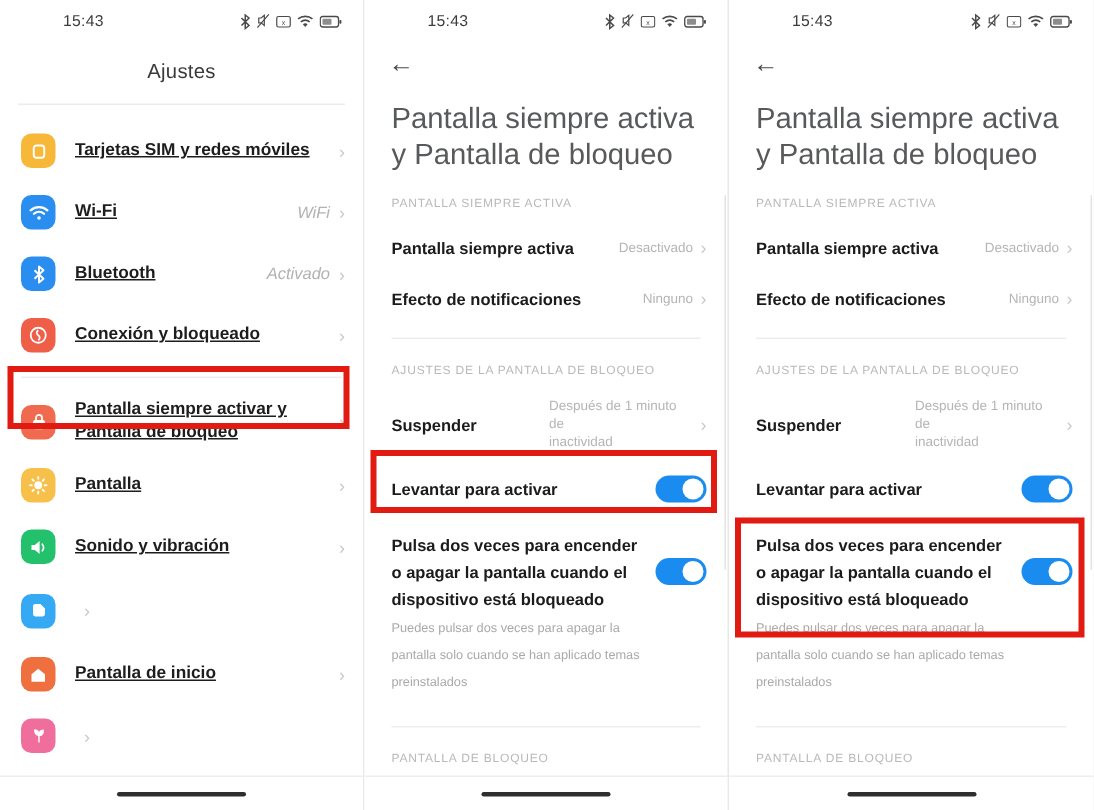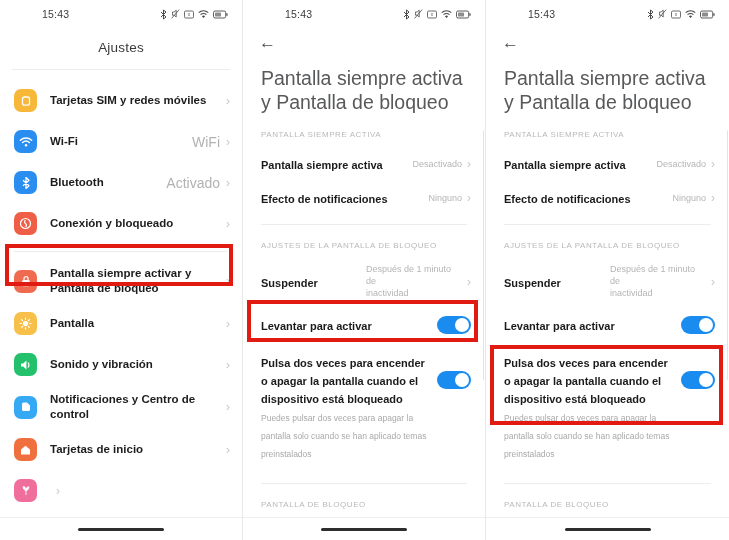--- a/index.html
+++ b/index.html
@@ -76,26 +76,28 @@
     color: #ffffff;
   }
   .set-ico svg { display:block; }
   .set-label {
     font-size: 11.5px;
     font-weight: bold;
     color: #1d1d1d;
     line-height: 1.28;
     flex: 1 1 auto;
     white-space: pre-line;
+    text-decoration: underline;
   }
   .set-value {
-    font-size: 14px;
+    font-size: 11px;
     color: #b2b2b2;
     margin-right: 6px;
     white-space: nowrap;
+    font-style: italic;
   }
   .chev {
     color: #c8c8c8;
     font-size: 12px;
     line-height: 1;
     flex: 0 0 auto;
   }
 
   
   .back-bar { padding: 6px 0 0 16px; }
@@ -346,33 +348,31 @@
           <span class="set-value"></span>
           <span class="chev">›</span>
         </div>
 
         <div class="set-row" style="min-height:44px">
           <span class="set-ico" style="background:#36a9f5">
             <svg width="12" height="12" viewBox="0 0 12 12">
                 <path d="M2 3.2a1.6 1.6 0 0 1 1.6-1.6H7L10 4.6V8.4A1.6 1.6 0 0 1 8.4 10H3.6A1.6 1.6 0 0 1 2 8.4z" fill="#fff"></path>
               </svg>
           </span>
-          <span class="set-label">Notificaciones y Centro de
-control</span>
           <span class="set-value"></span>
           <span class="chev">›</span>
         </div>
 
         <div class="set-row">
           <span class="set-ico" style="background:#f06f3e">
             <svg width="13" height="12" viewBox="0 0 13 12">
                 <path d="M6.5 1.8 11 5.5v5H2v-5z" fill="#fff"></path>
               </svg>
           </span>
-          <span class="set-label">Tarjetas de inicio</span>
+          <span class="set-label">Pantalla de inicio</span>
           <span class="set-value"></span>
           <span class="chev">›</span>
         </div>
 
         <div class="set-row">
           <span class="set-ico" style="background:#ef6e9c">
             <svg width="12" height="13" viewBox="0 0 12 13">
                 <path d="M6 11V5.6M6 6.2C4 6.2 3 4.6 3.2 2.6c2 0 2.8 1.6 2.8 3.6zM6 6.4c2 0 3-1.6 2.8-3.6-2 0-2.8 1.6-2.8 3.6z" fill="#fff" stroke="#fff" stroke-width=".9" stroke-linejoin="round"></path>
               </svg>
           </span>

